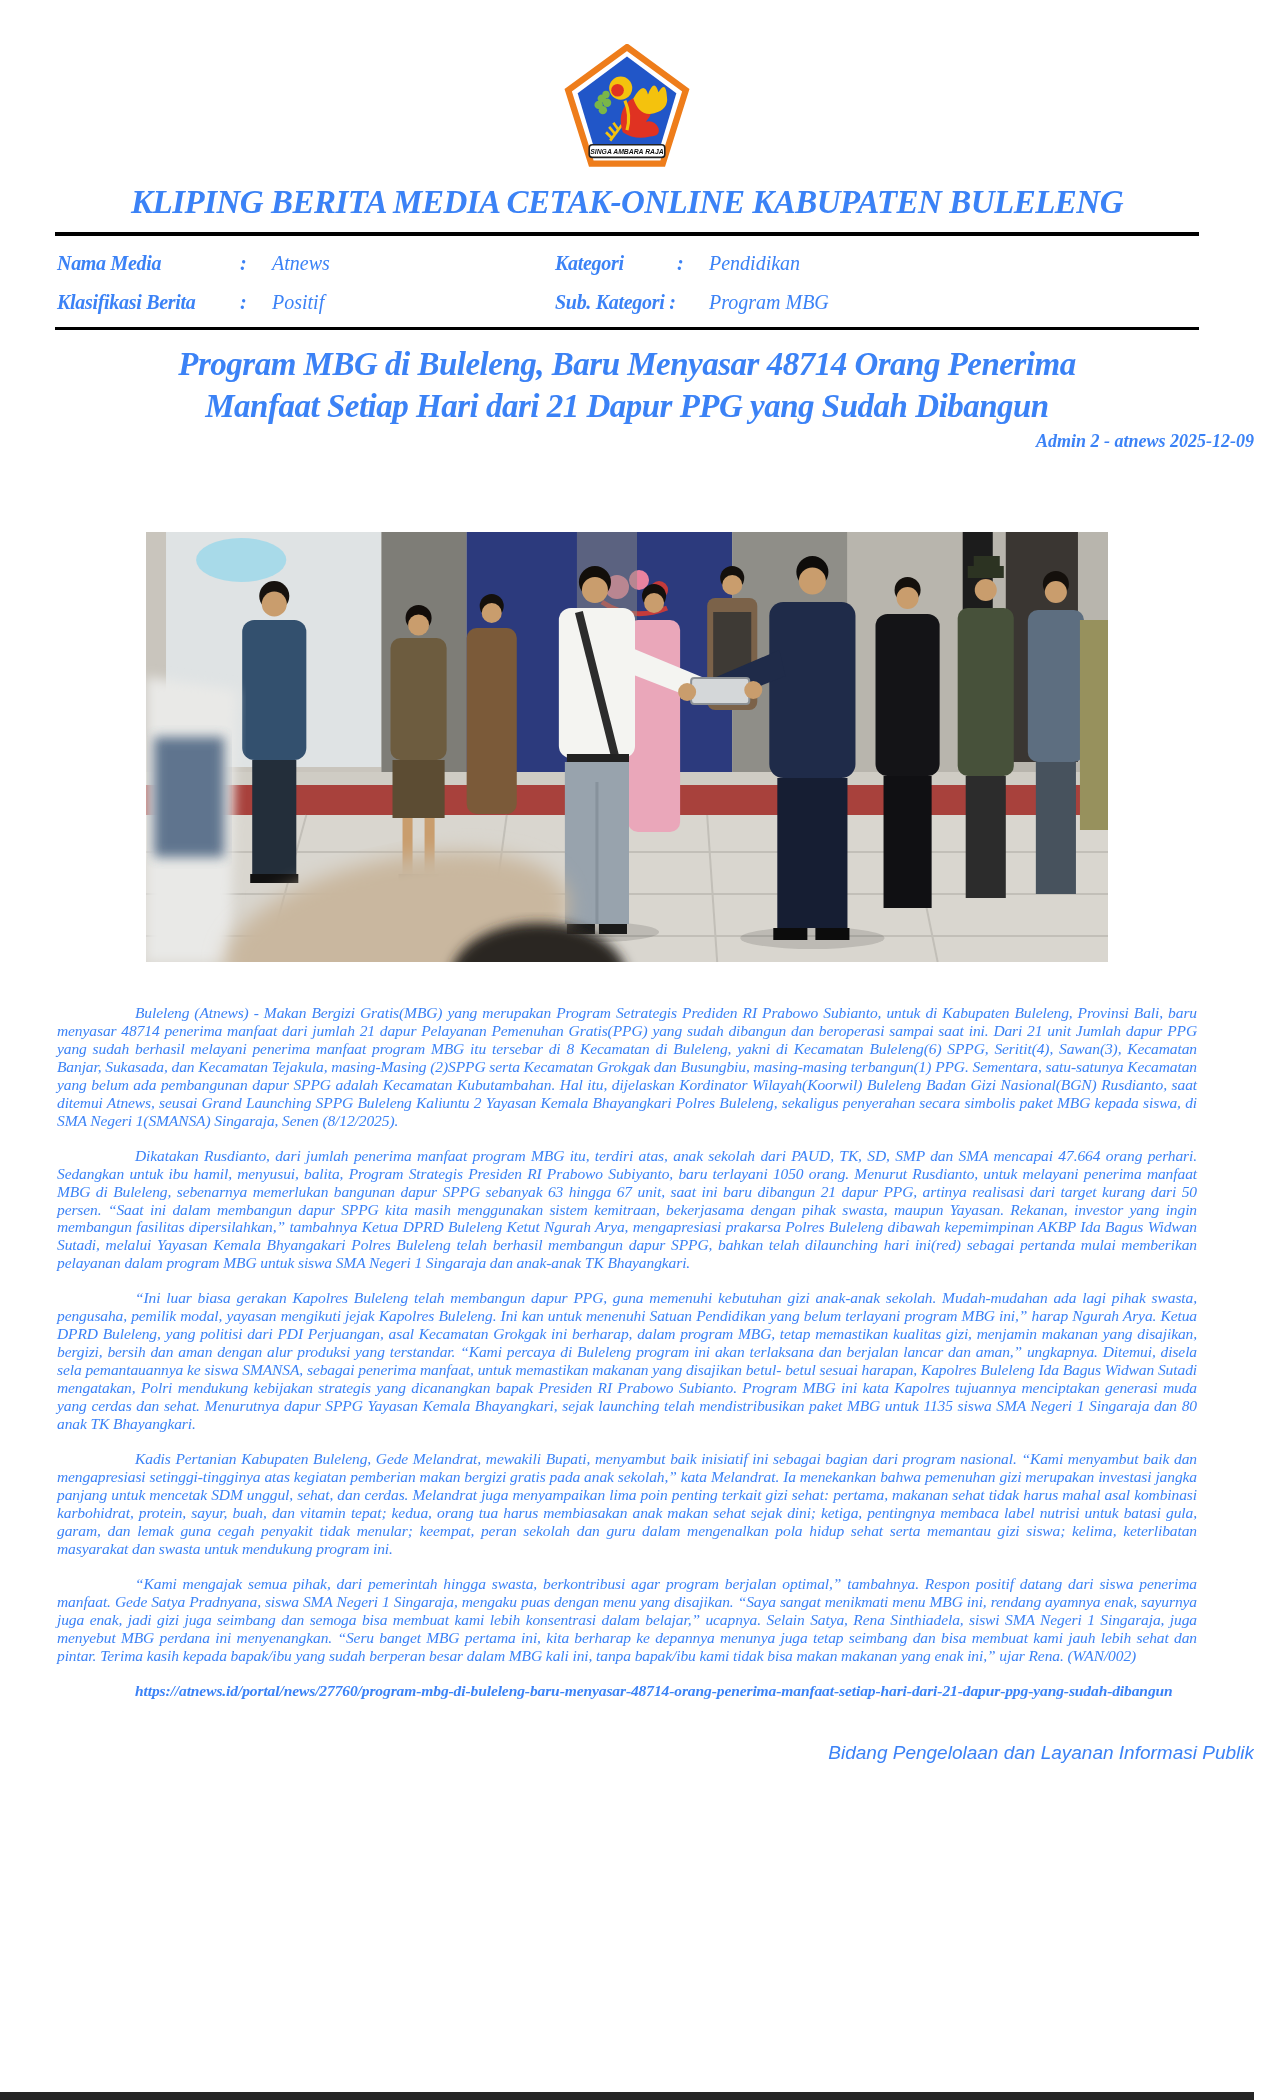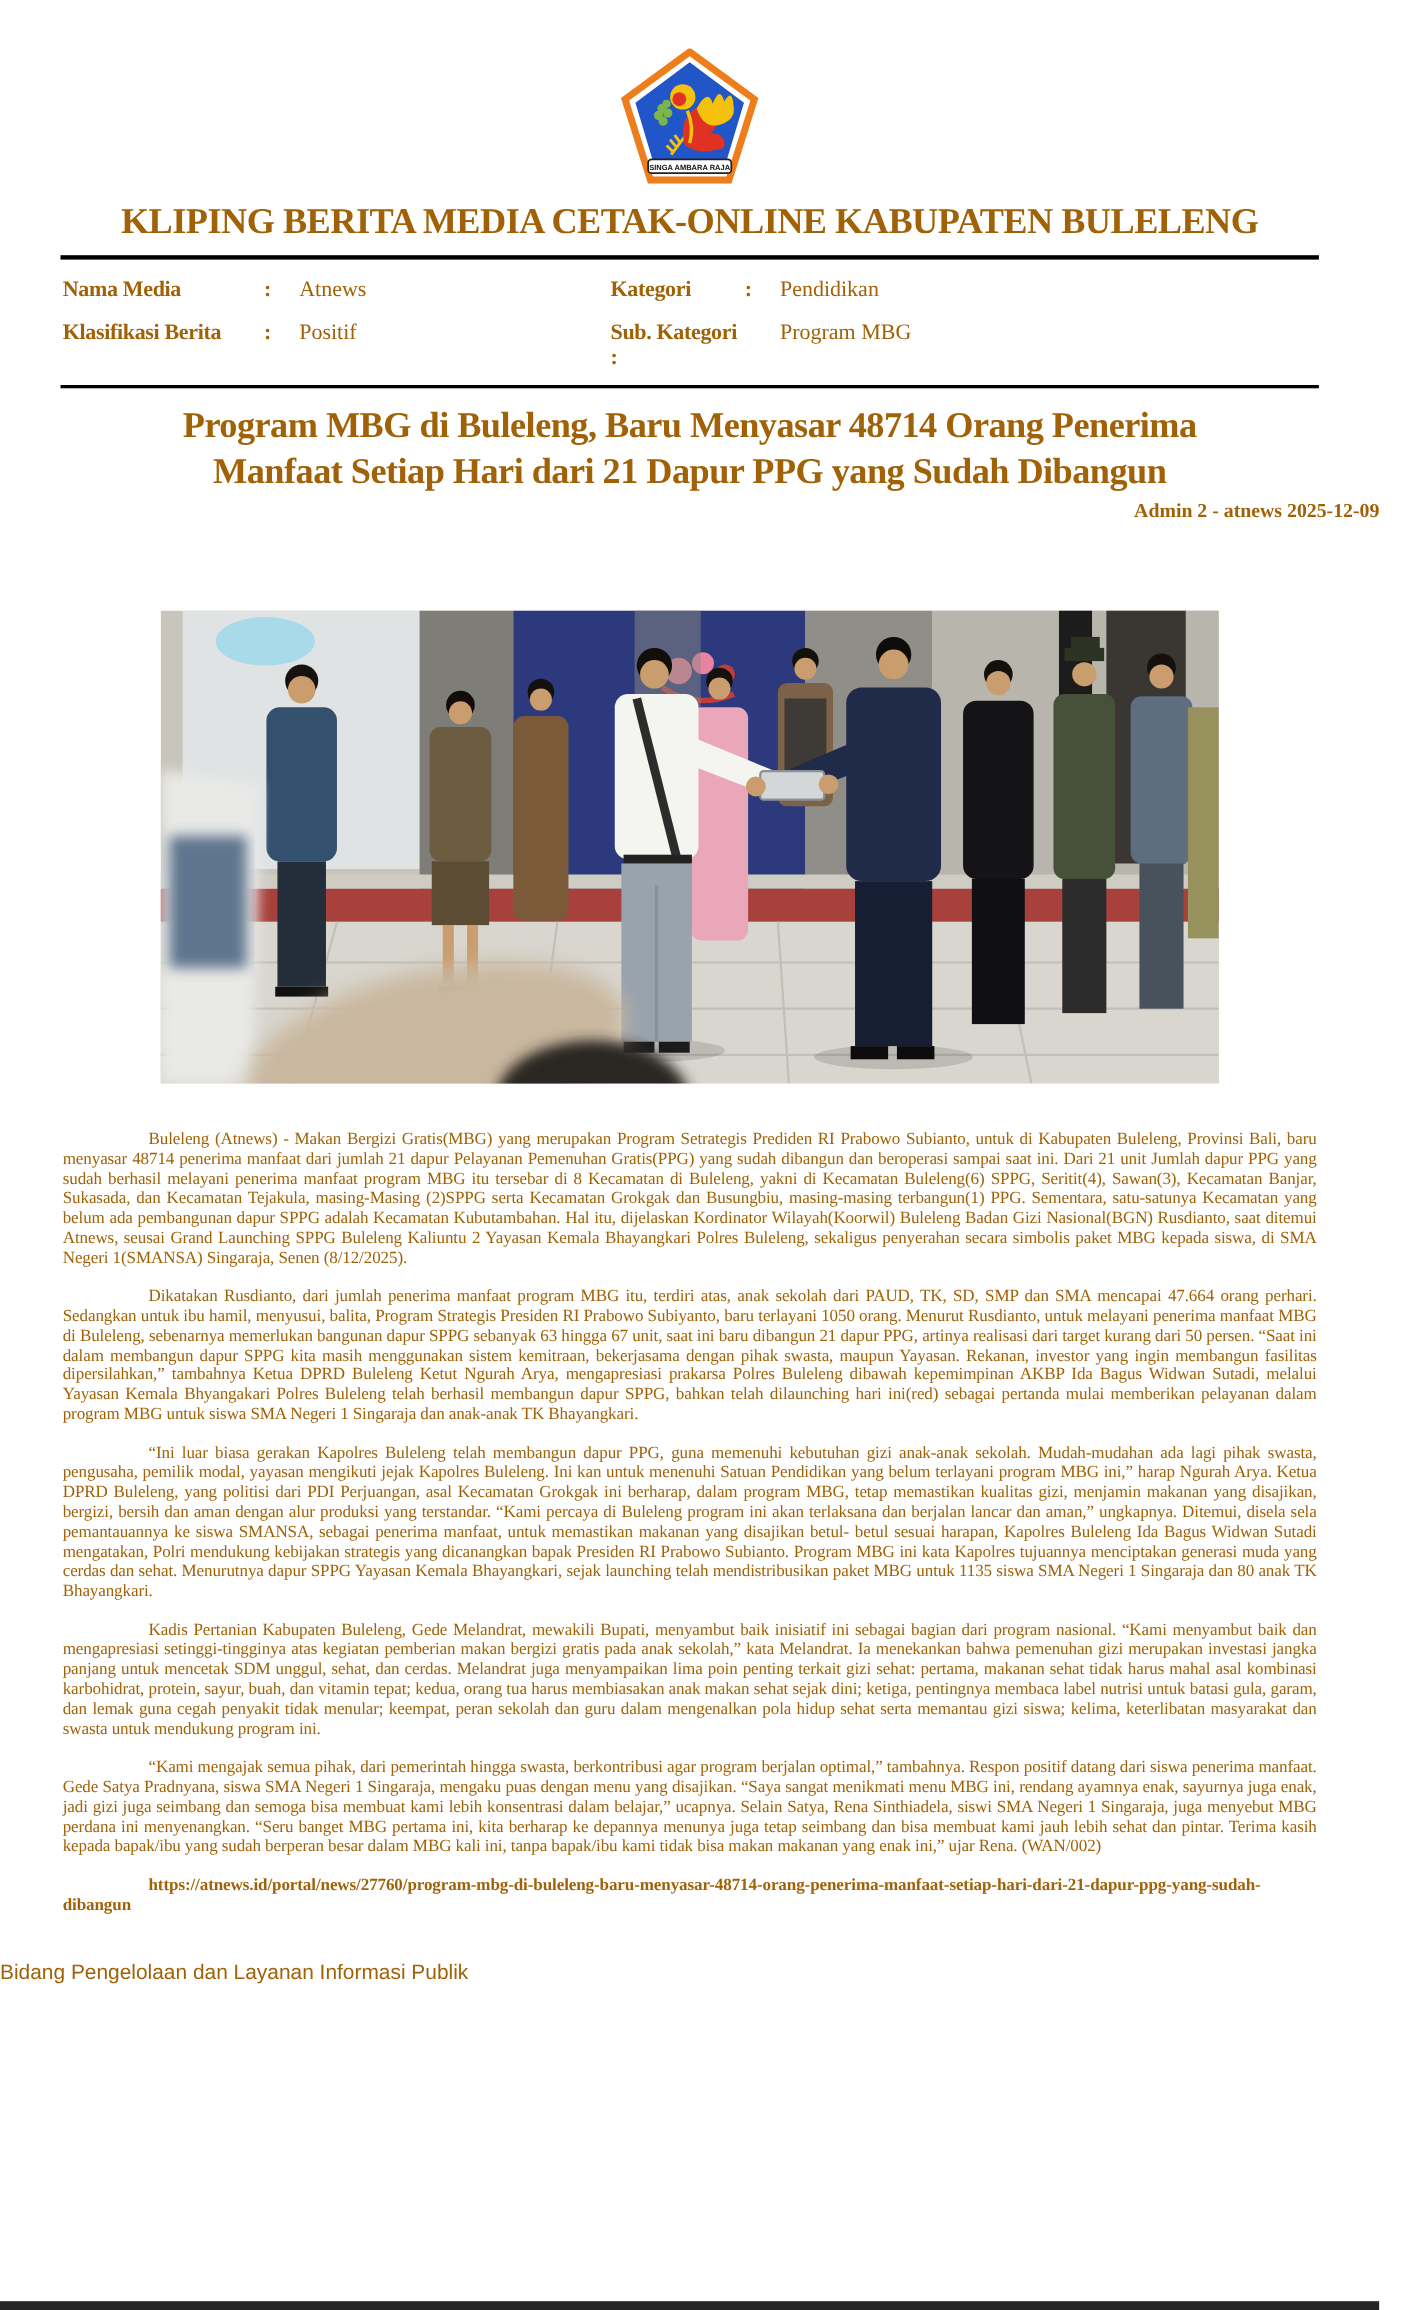--- a/index.html
+++ b/index.html
@@ -1,37 +1,37 @@
 <!DOCTYPE html>
 <html><head>
 <meta charset="utf-8">
 <style>
   html,body{margin:0;padding:0;background:#ffffff;}
   .page{position:relative;width:1254px;height:2100px;background:#ffffff;overflow:hidden;
-        font-family:"Liberation Serif",serif;color:#a16207;}
+        font-family:"Liberation Serif",serif;color:#3b82f6;font-style:italic;}
   .logo-wrap{display:flex;justify-content:center;padding-top:44px;}
   .logo{width:132px;height:126px;}
   .kliping-title{font-size:33px;font-weight:bold;text-align:center;margin:14px 40px 0;
         letter-spacing:-0.5px;white-space:nowrap;}
   .rule-thick{border:none;border-top:4px solid #000;margin:11px 55px 0;}
   .rule-mid{border:none;border-top:3px solid #000;margin:13px 55px 0;}
   .meta{display:grid;grid-template-columns:183px 32px 283px 122px 32px auto;
         margin:16px 57px 0;row-gap:16px;font-size:20px;align-items:baseline;}
   .meta .label{font-weight:bold;letter-spacing:-0.3px;}
   .meta .colon{font-weight:bold;text-align:left;}
   .article-title{font-size:33px;font-weight:bold;text-align:center;max-width:1015px;
         margin:14px auto 0;line-height:1.27;letter-spacing:-0.5px;}
   .byline{text-align:right;font-weight:bold;font-size:18px;margin-top:3px;}
   .photo-wrap{display:flex;justify-content:center;margin-top:80px;}
   .photo{width:962px;height:430px;display:block;}
   .body-text{margin:42px 57px 0;font-size:15.5px;line-height:1.16;text-align:justify;
         letter-spacing:-0.1px;}
   .body-text p{margin:0 0 17px;text-indent:78px;}
   .url-line{font-weight:bold;text-indent:0;margin-top:7px;overflow-wrap:break-word;}
-  .footer{text-align:left;margin-top:42px;}
+  .footer{text-align:right;margin-top:42px;}
   .footer-line1{font-family:"Liberation Sans",sans-serif;font-size:19px;}
   .footer-line2{font-size:21.5px;font-weight:bold;margin-top:5px;letter-spacing:-0.4px;}
   .bottom-bar{position:absolute;left:0;bottom:0;width:100%;height:8px;background:#262626;}
 </style>
 </head>
 <body>
 
 <div class="page">
 
   <div class="logo-wrap">

